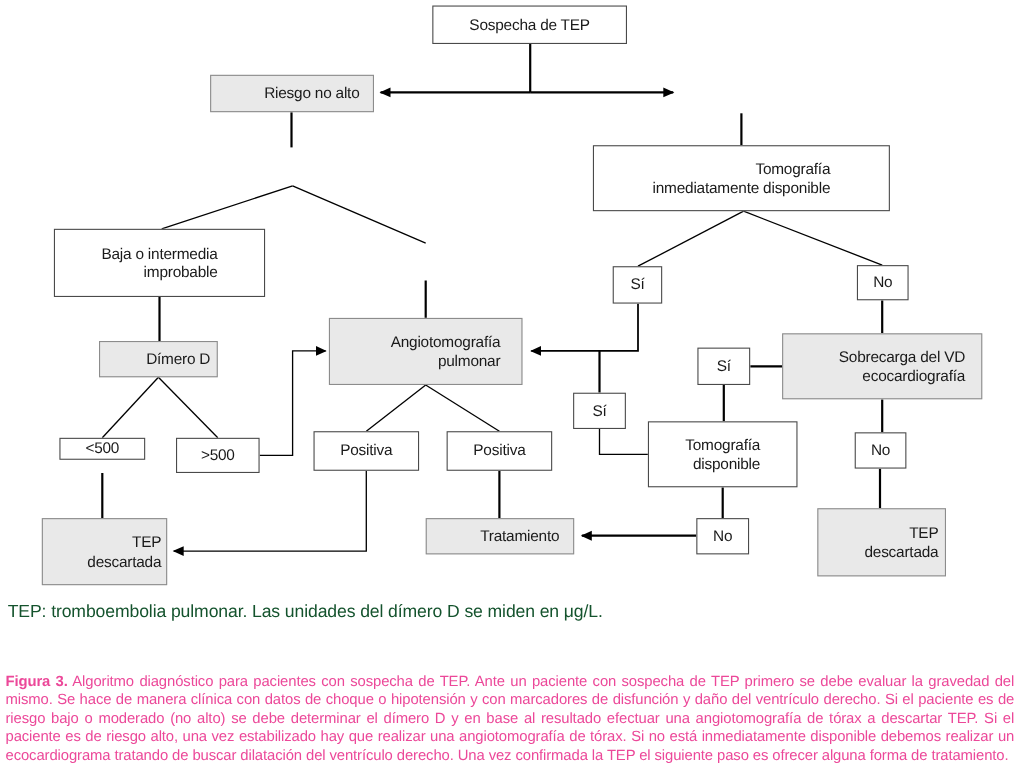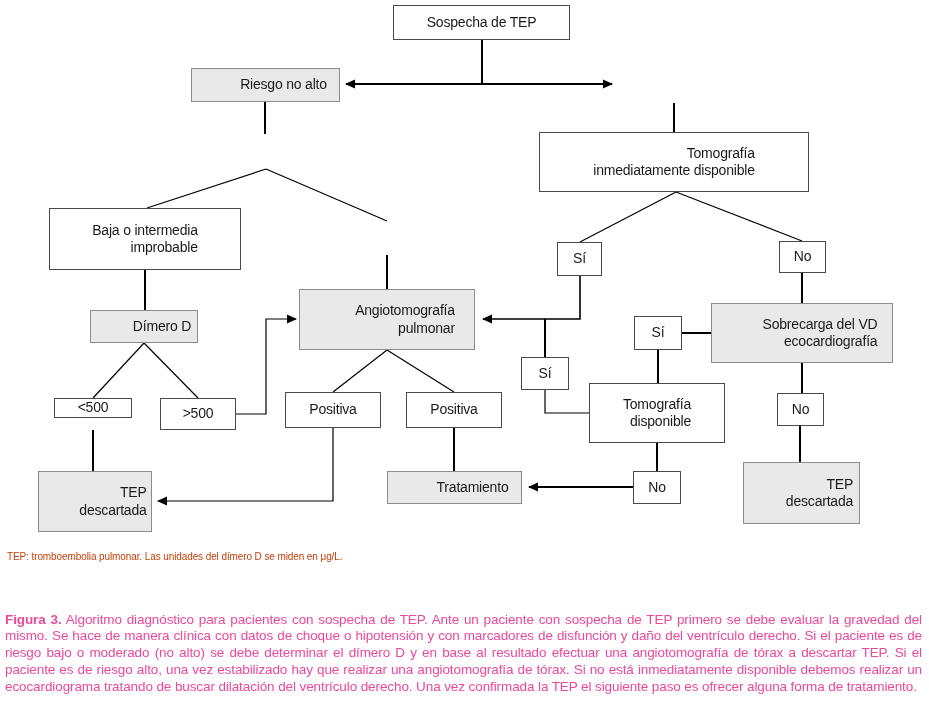--- a/index.html
+++ b/index.html
@@ -10,21 +10,21 @@
   #connectors{position:absolute;left:0;top:0;}
   .node{
     position:absolute;display:flex;align-items:center;justify-content:center;
     text-align:right;background:#fff;border:1px solid #4a4a4a;
     font-size:14px;line-height:1.22;white-space:pre-line;letter-spacing:-0.2px;
     box-sizing:border-box;padding:2px 4px;
   }
   .node.gray{background:#e9e9e9;border:1px solid #8c8c8c;padding-left:40px;}
   .footnote{
     position:absolute;left:7px;top:549px;width:700px;
-    font-size:10px;line-height:16px;letter-spacing:-0.1px;color:#c2410c;
+    font-size:16px;line-height:16px;letter-spacing:-0.1px;color:#14532d;
   }
   .caption{
     position:absolute;left:5px;top:598px;width:917px;
     font-size:13.5px;line-height:16.8px;letter-spacing:-0.1px;color:#ec4899;
     text-align:justify;
   }
   .caption b{font-weight:bold;}
 </style>
 </head>
 <body>

